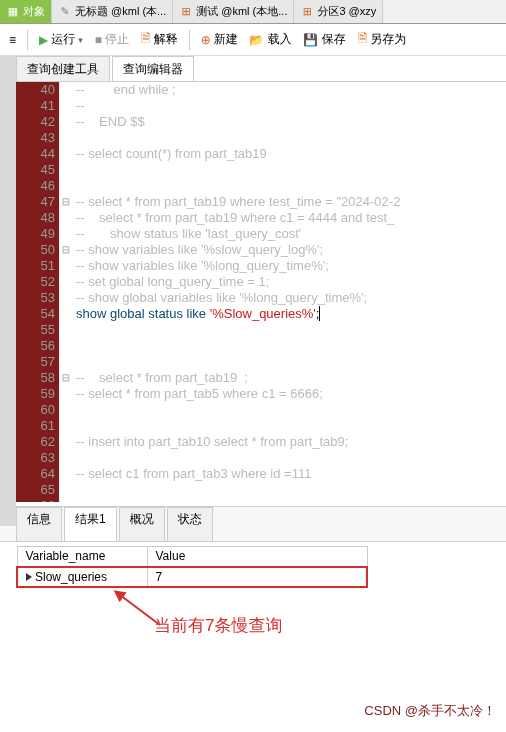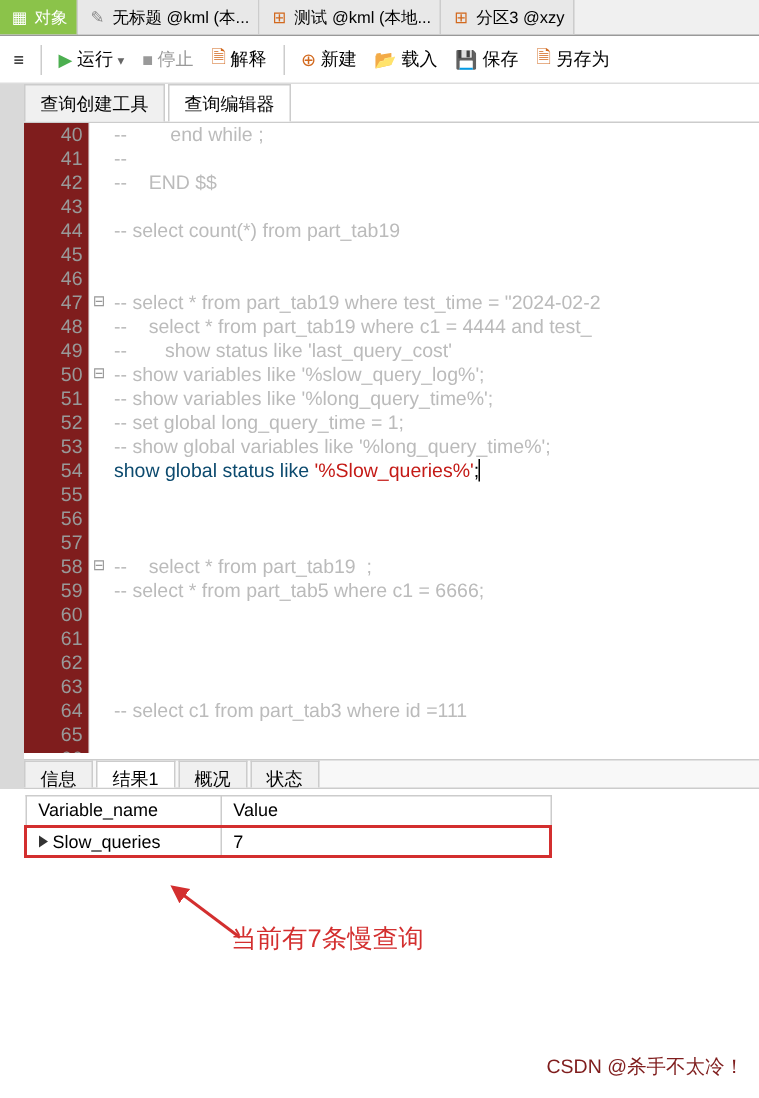--- a/index.html
+++ b/index.html
@@ -16,21 +16,21 @@
 .sub-tab.active { background: #fff; }
 .editor { background: #fff; height: 420px; overflow: hidden; font-family: Consolas, monospace; font-size: 13px; }
 .line { display: flex; height: 16px; line-height: 16px; }
 .gutter { width: 44px; text-align: right; padding-right: 4px; color: #999; background: #7f1d1d; border-right: 1px solid #eee; user-select: none; }
 .fold { width: 12px; text-align: center; color: #999; font-size: 10px; }
 .code { padding-left: 4px; white-space: pre; }
 .comment { color: #bbb; }
 .kw { color: #0c4a6e; }
 .str { color: #c41a16; }
 .cursor { border-right: 1px solid #000; }
-.result-tabs { display: flex; height: 20px; border-top: 1px solid #ccc; border-bottom: 1px solid #ccc; background: #f8f8f8; margin-top: 4px; padding-left: 16px; }
+.result-tabs { display: flex; height: 36px; border-top: 1px solid #ccc; border-bottom: 1px solid #ccc; background: #f8f8f8; margin-top: 4px; padding-left: 16px; }
 .result-tab { padding: 3px 10px; border: 1px solid #ccc; border-bottom: none; background: #f0f0f0; margin-right: 2px; cursor: pointer; font-size: 12px; }
 .result-tab.active { background: #fff; font-weight: normal; }
 .result-grid { margin: 4px 16px; }
 .result-grid table { border-collapse: collapse; font-size: 12px; }
 .result-grid th, .result-grid td { border: 1px solid #ccc; padding: 2px 8px; text-align: left; height: 20px; }
 .result-grid th { background: #fff; font-weight: normal; }
 .result-grid .col1 { width: 130px; }
 .result-grid .col2 { width: 220px; }
 .row-indicator { display: inline-block; width: 0; height: 0; border-top: 4px solid transparent; border-bottom: 4px solid transparent; border-left: 6px solid #333; margin-right: 3px; vertical-align: middle; }
 .highlight-box { border: 2px solid #d32f2f; padding: 1px; }
@@ -212,20 +212,21 @@
       <span class="code"></span>
     </div>
   <div class="line">
       <span class="gutter">61</span>
       <span class="fold"></span>
       <span class="code"></span>
     </div>
   <div class="line">
       <span class="gutter">62</span>
       <span class="fold"></span>
+      <span class="code comment">-- insert into part_tab10 select * from part_tab9;</span>
     </div>
   <div class="line">
       <span class="gutter">63</span>
       <span class="fold"></span>
       <span class="code"></span>
     </div>
   <div class="line">
       <span class="gutter">64</span>
       <span class="fold"></span>
       <span class="code comment">-- select c1 from part_tab3 where id =111</span>

